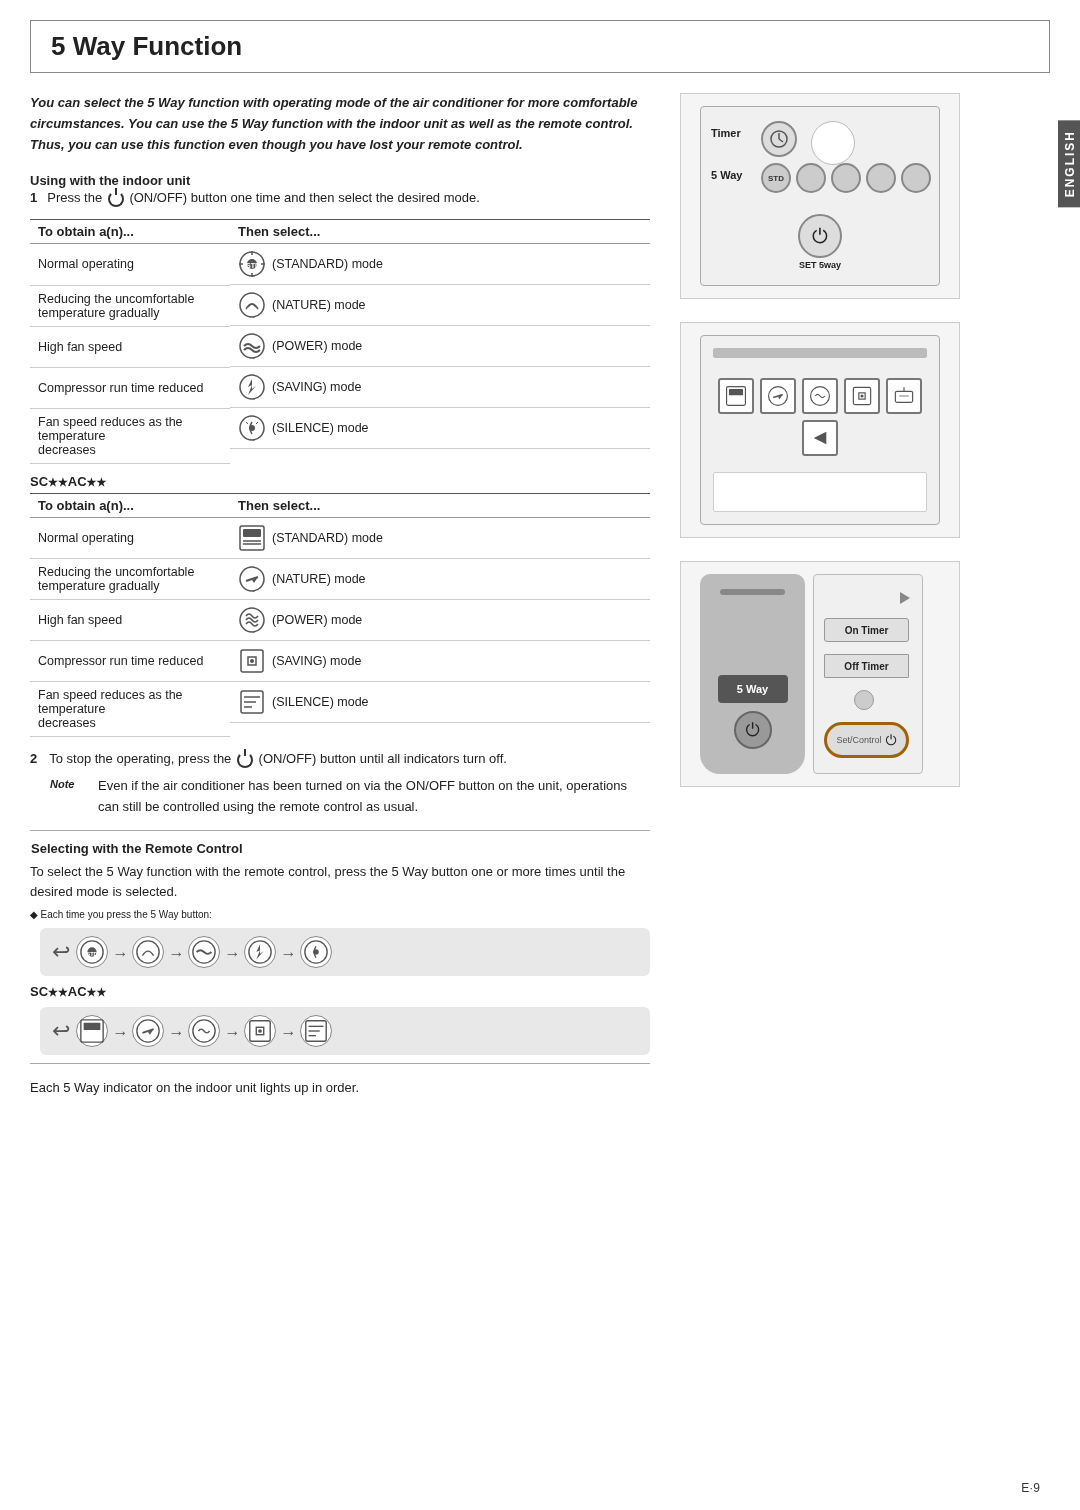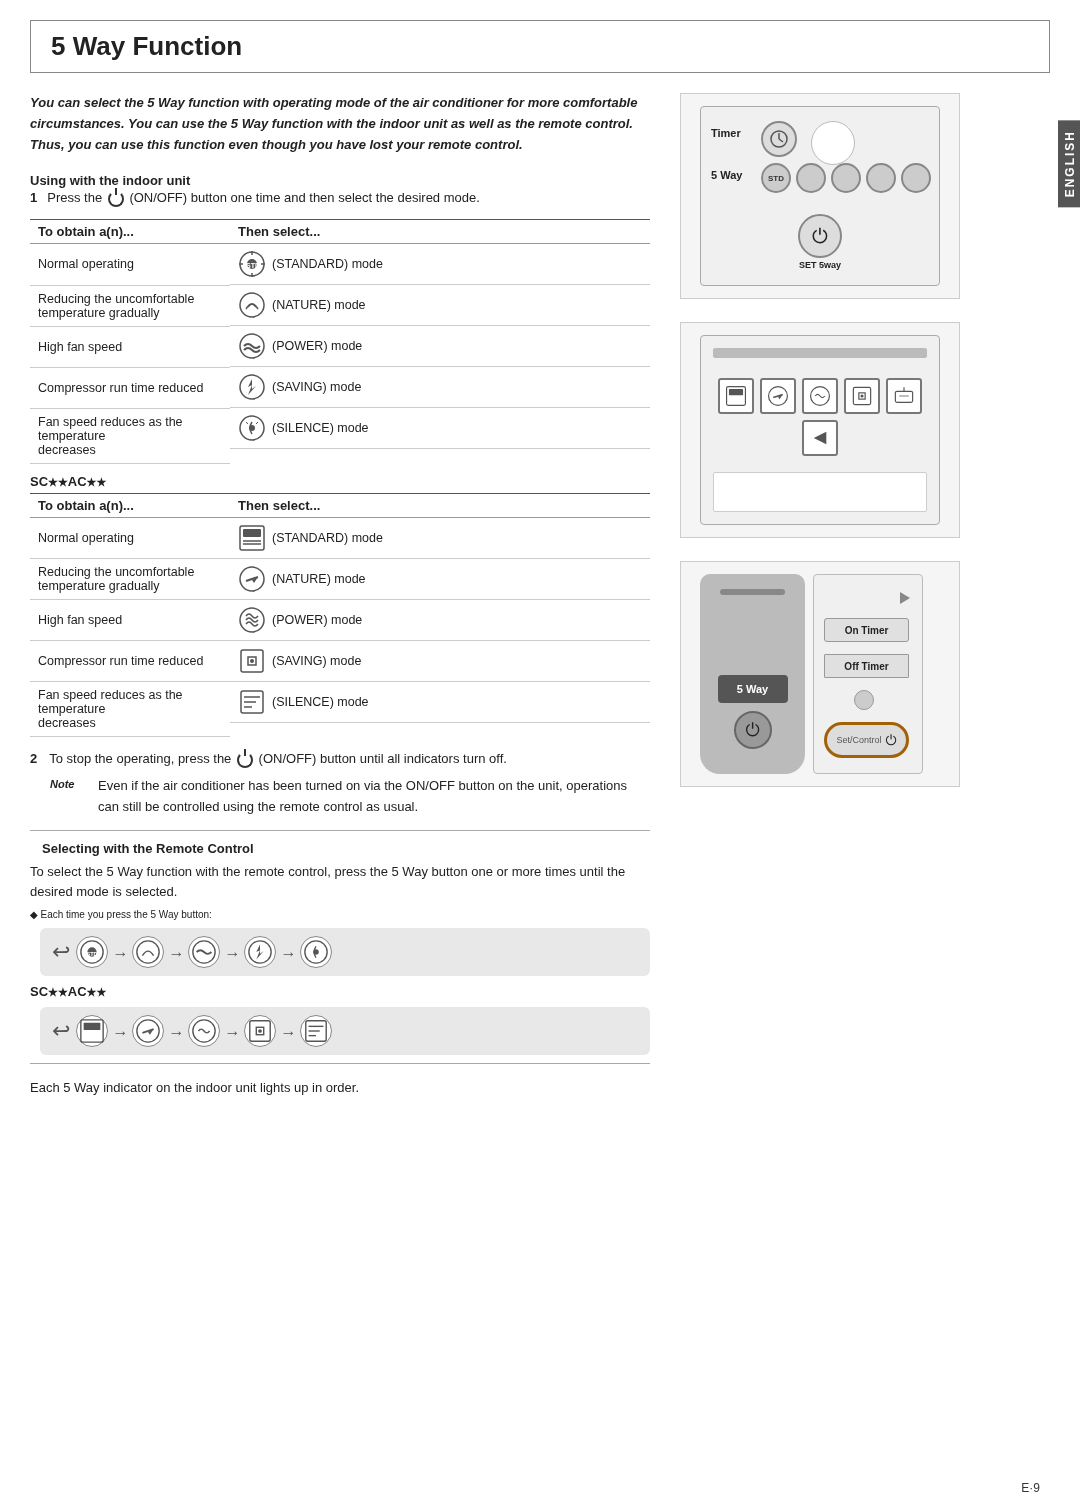--- a/index.html
+++ b/index.html
@@ -158,21 +158,21 @@
     .divider-line {
       border: none;
       border-top: 1px solid #aaa;
       margin: 10px 0;
     }
 
     
     .remote-heading {
       font-weight: bold;
       font-size: 13px;
-      margin: 10px 0 6px 12px;
+      margin: 10px 0 6px 1px;
     }
     .remote-text {
       font-size: 13px;
       line-height: 1.6;
       margin-bottom: 6px;
     }
     .bullet-text {
       font-size: 10px;
       margin-bottom: 8px;
     }

